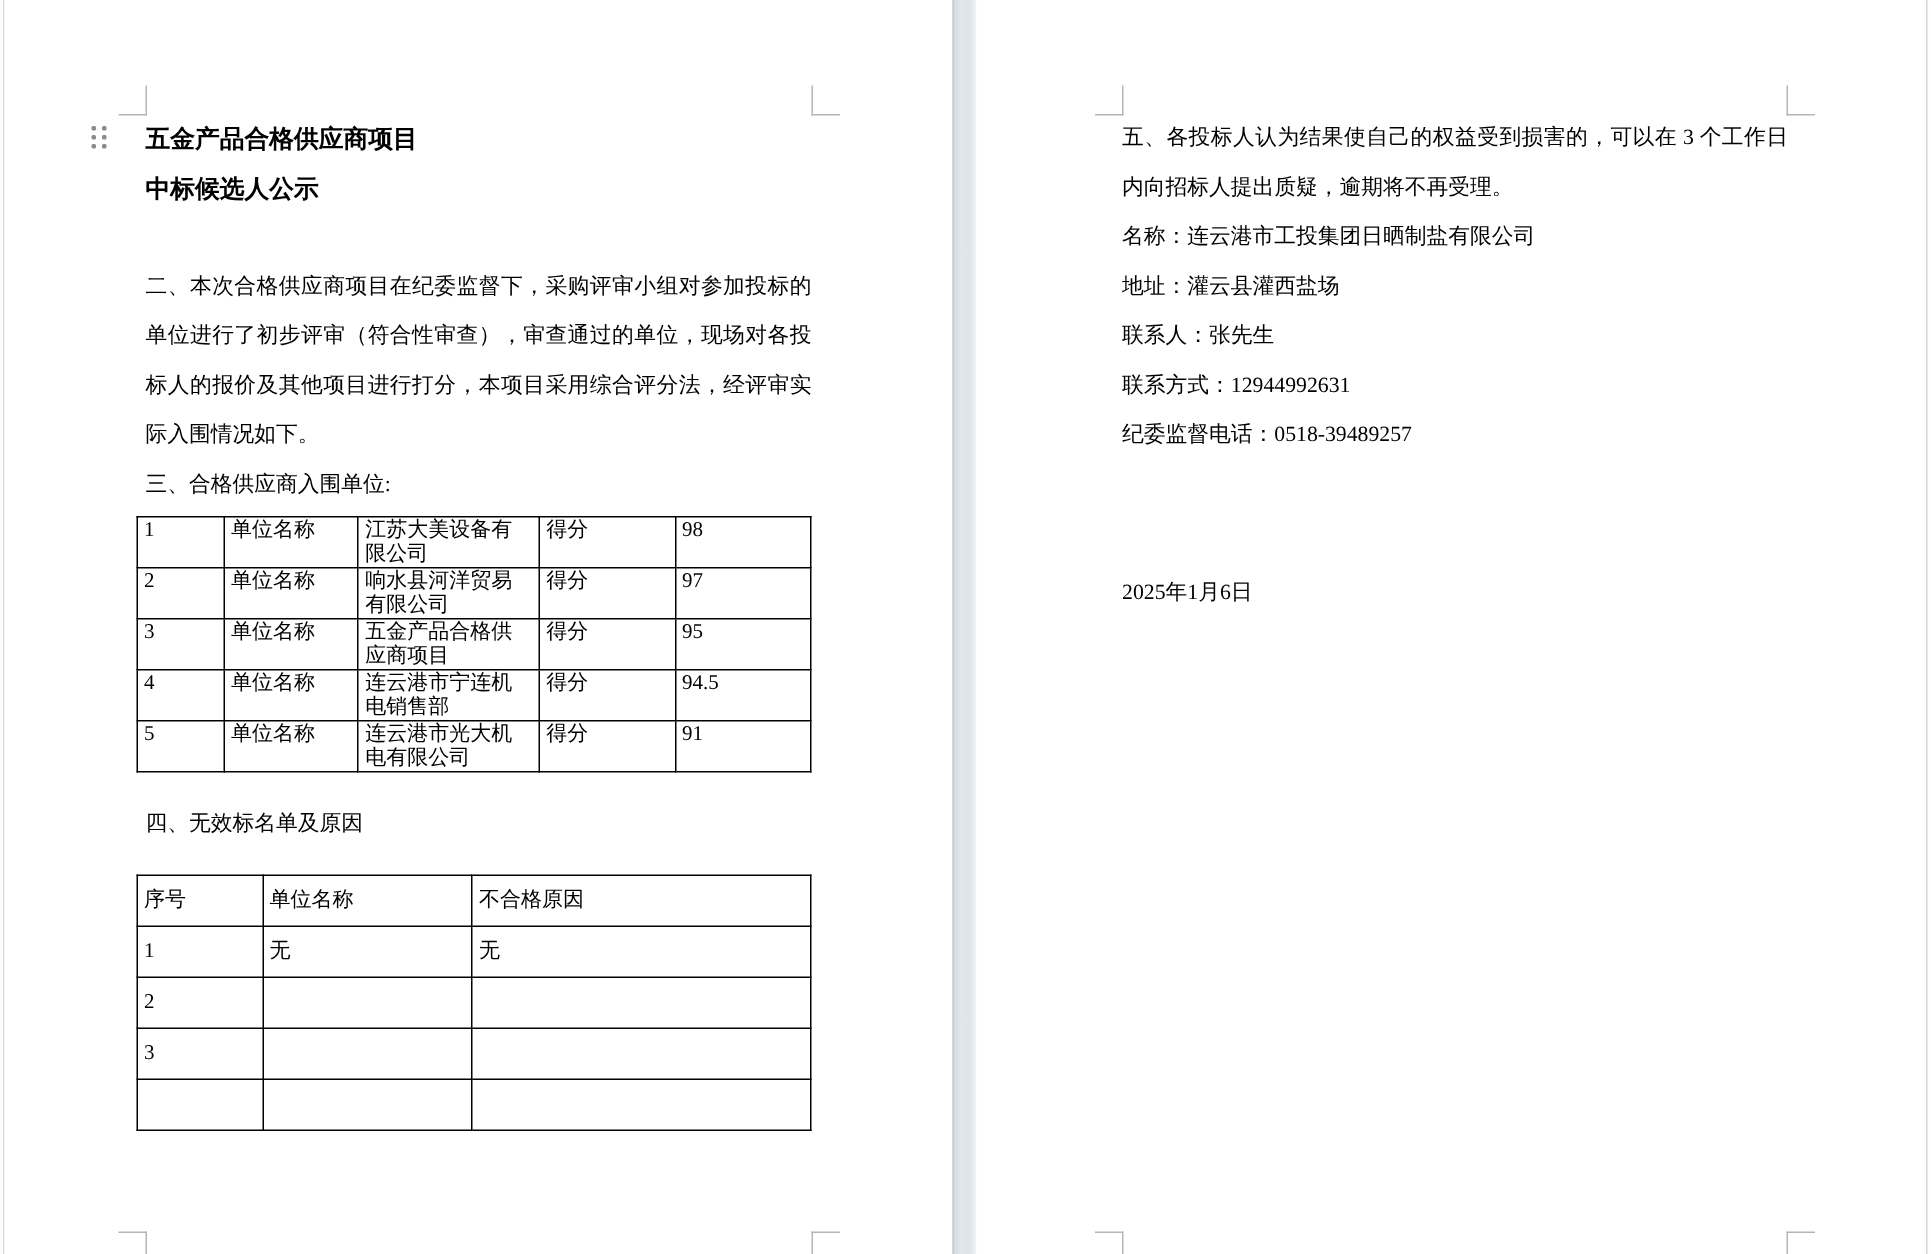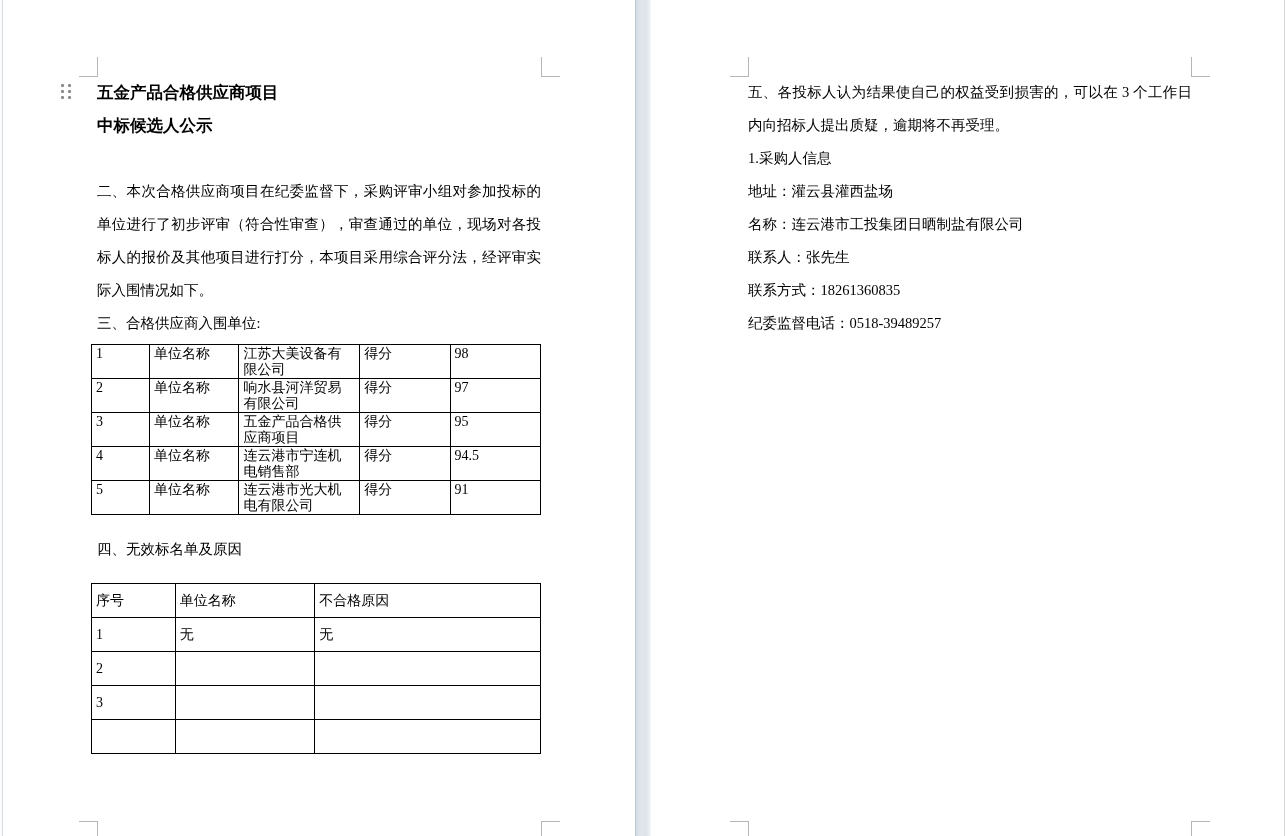--- a/index.html
+++ b/index.html
@@ -170,24 +170,24 @@
 <div id="divider"></div>
 
 <div class="page" id="page-right">
   <div class="cm cm-tl"></div>
   <div class="cm cm-tr"></div>
   <div class="cm cm-bl"></div>
   <div class="cm cm-br"></div>
 
   <div class="content">
     <p>五、各投标人认为结果使自己的权益受到损害的，可以在 3 个工作日内向招标人提出质疑，逾期将不再受理。</p>
-    <p>1.采购人信息</p>
+    <p>名称：连云港市工投集团日晒制盐有限公司</p>
     <p>地址：灌云县灌西盐场</p>
-    <p>名称：连云港市工投集团日晒制盐有限公司</p>
     <p>联系人：张先生</p>
-    <p>联系方式：18261360835</p>
+    <p>联系方式：12944992631</p>
     <p>纪委监督电话：0518-39489257</p>
     <div class="blank-line"></div>
     <div class="blank-line"></div>
+    <p class="date-line">2025年1月6日</p>
   </div>
 </div>
 
 <div id="edge-right"></div>
 
 </body></html>

